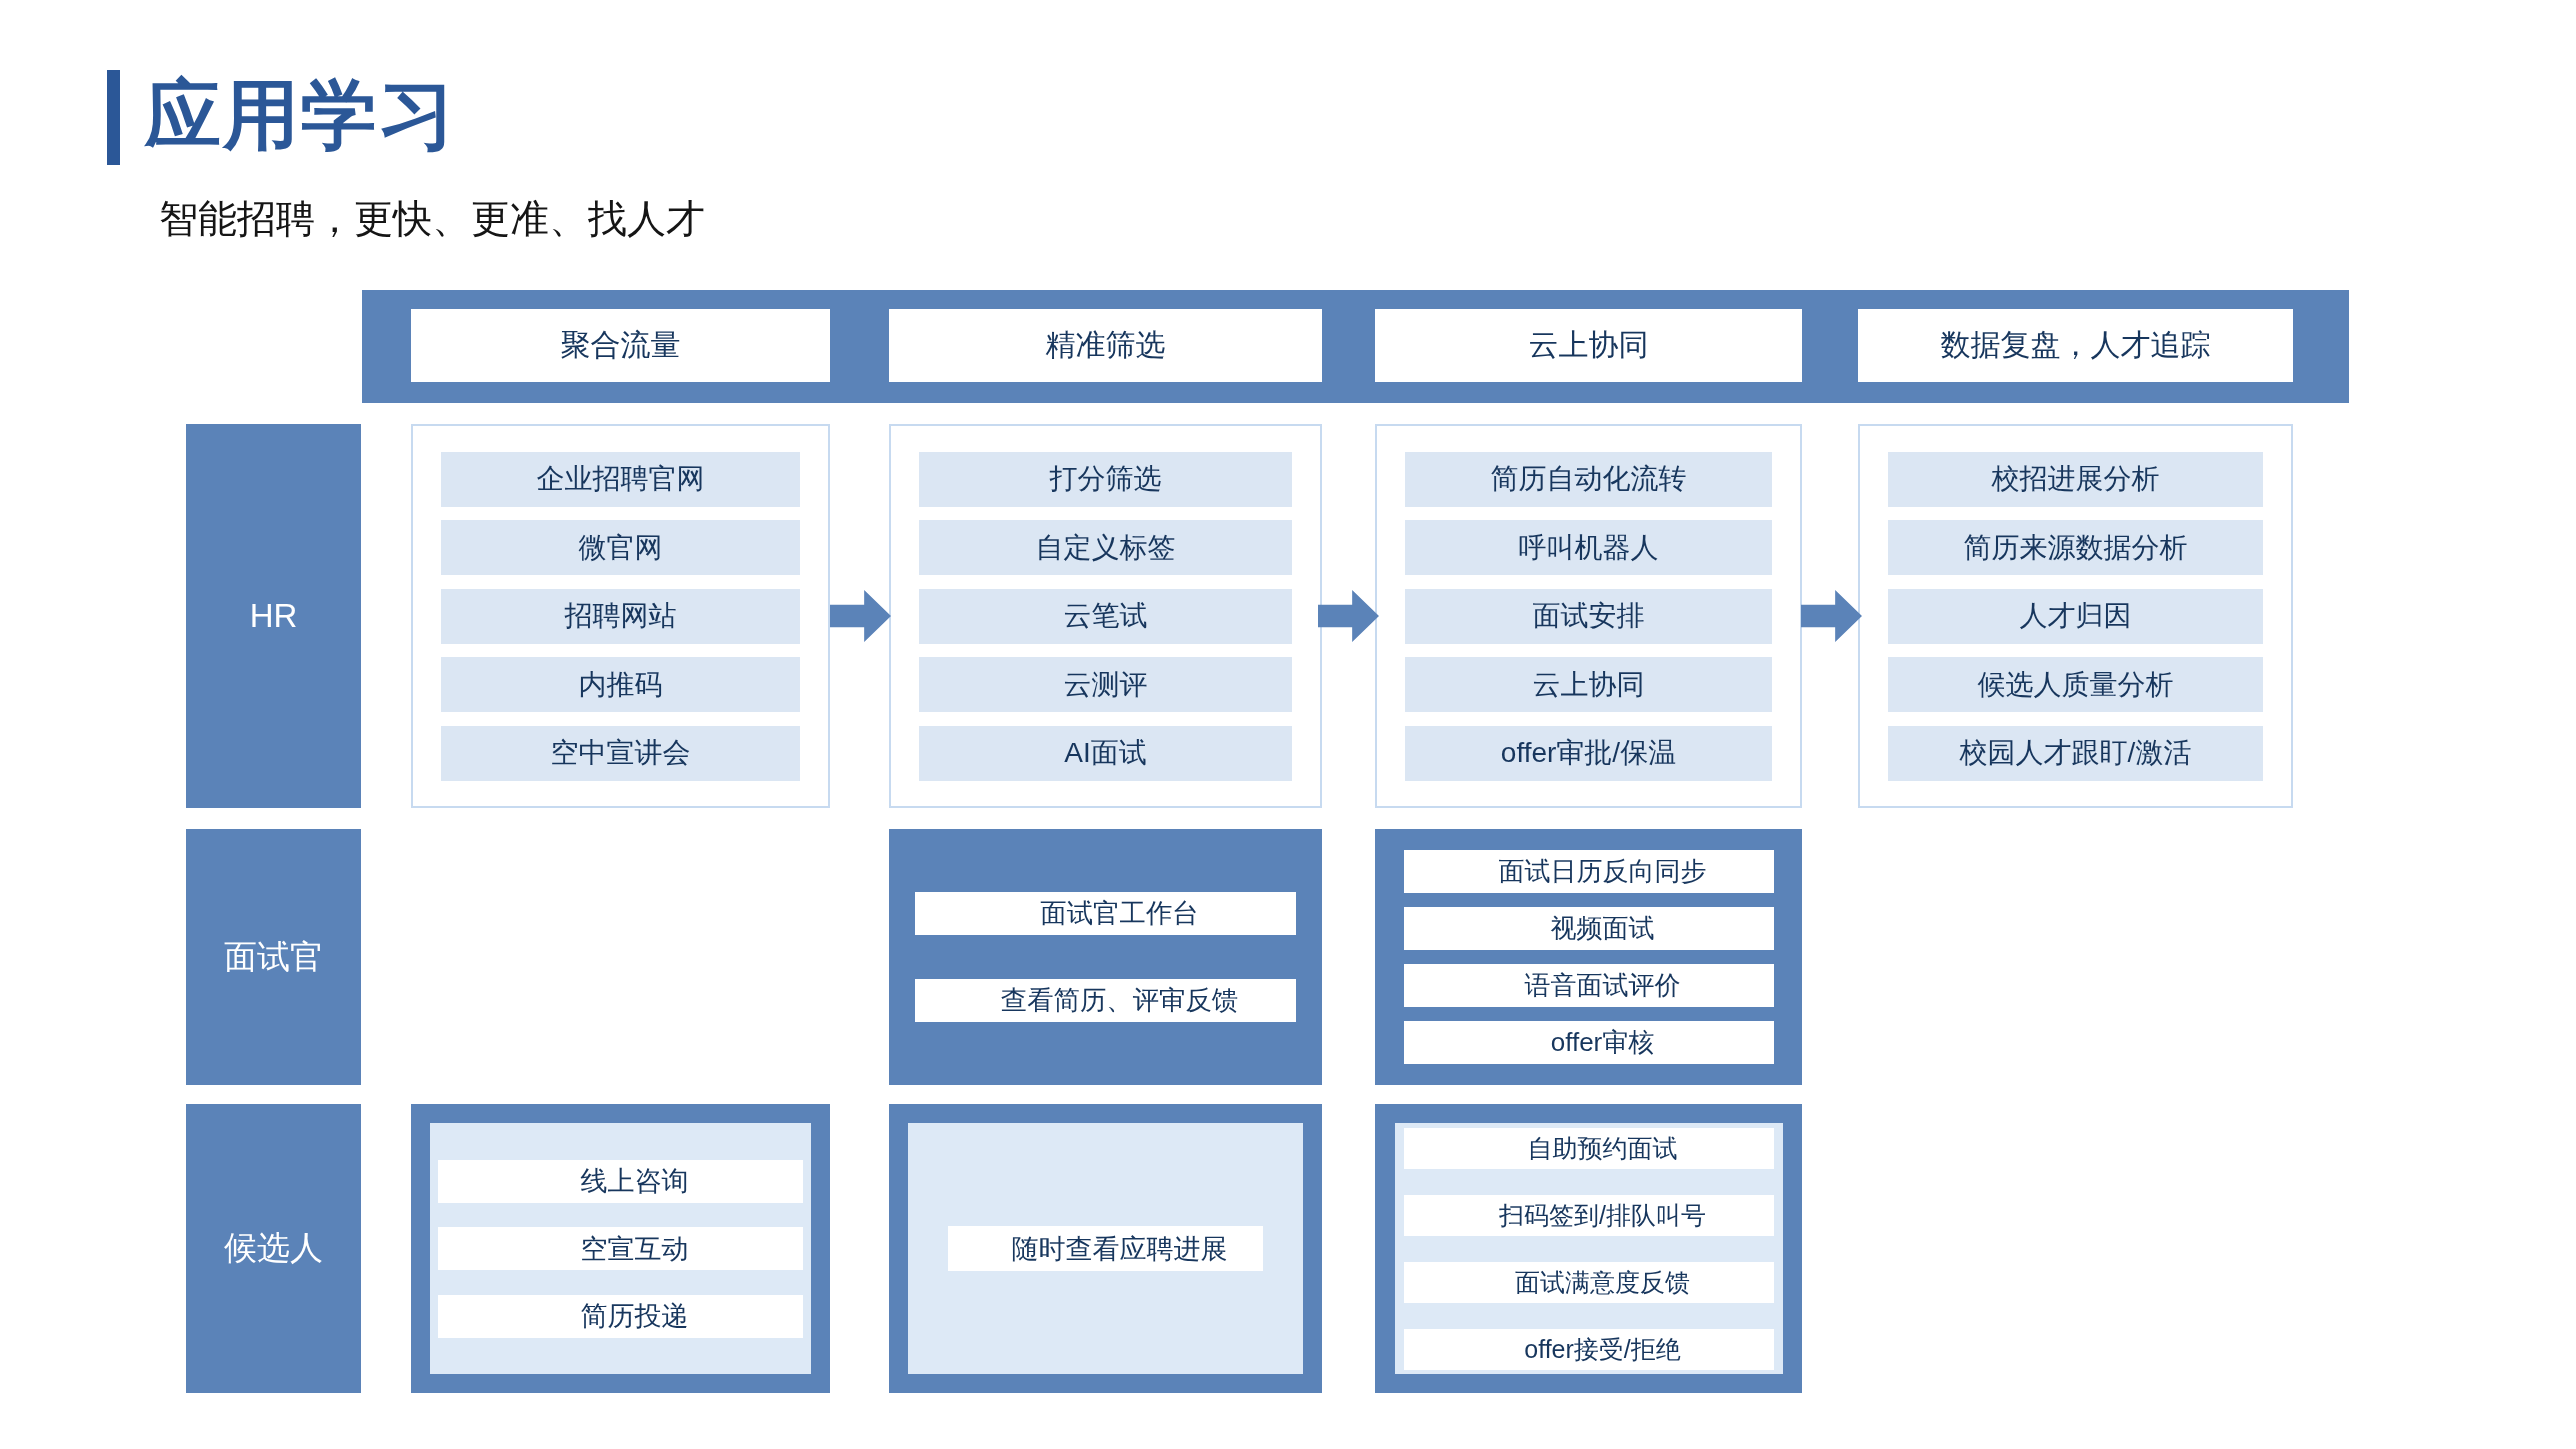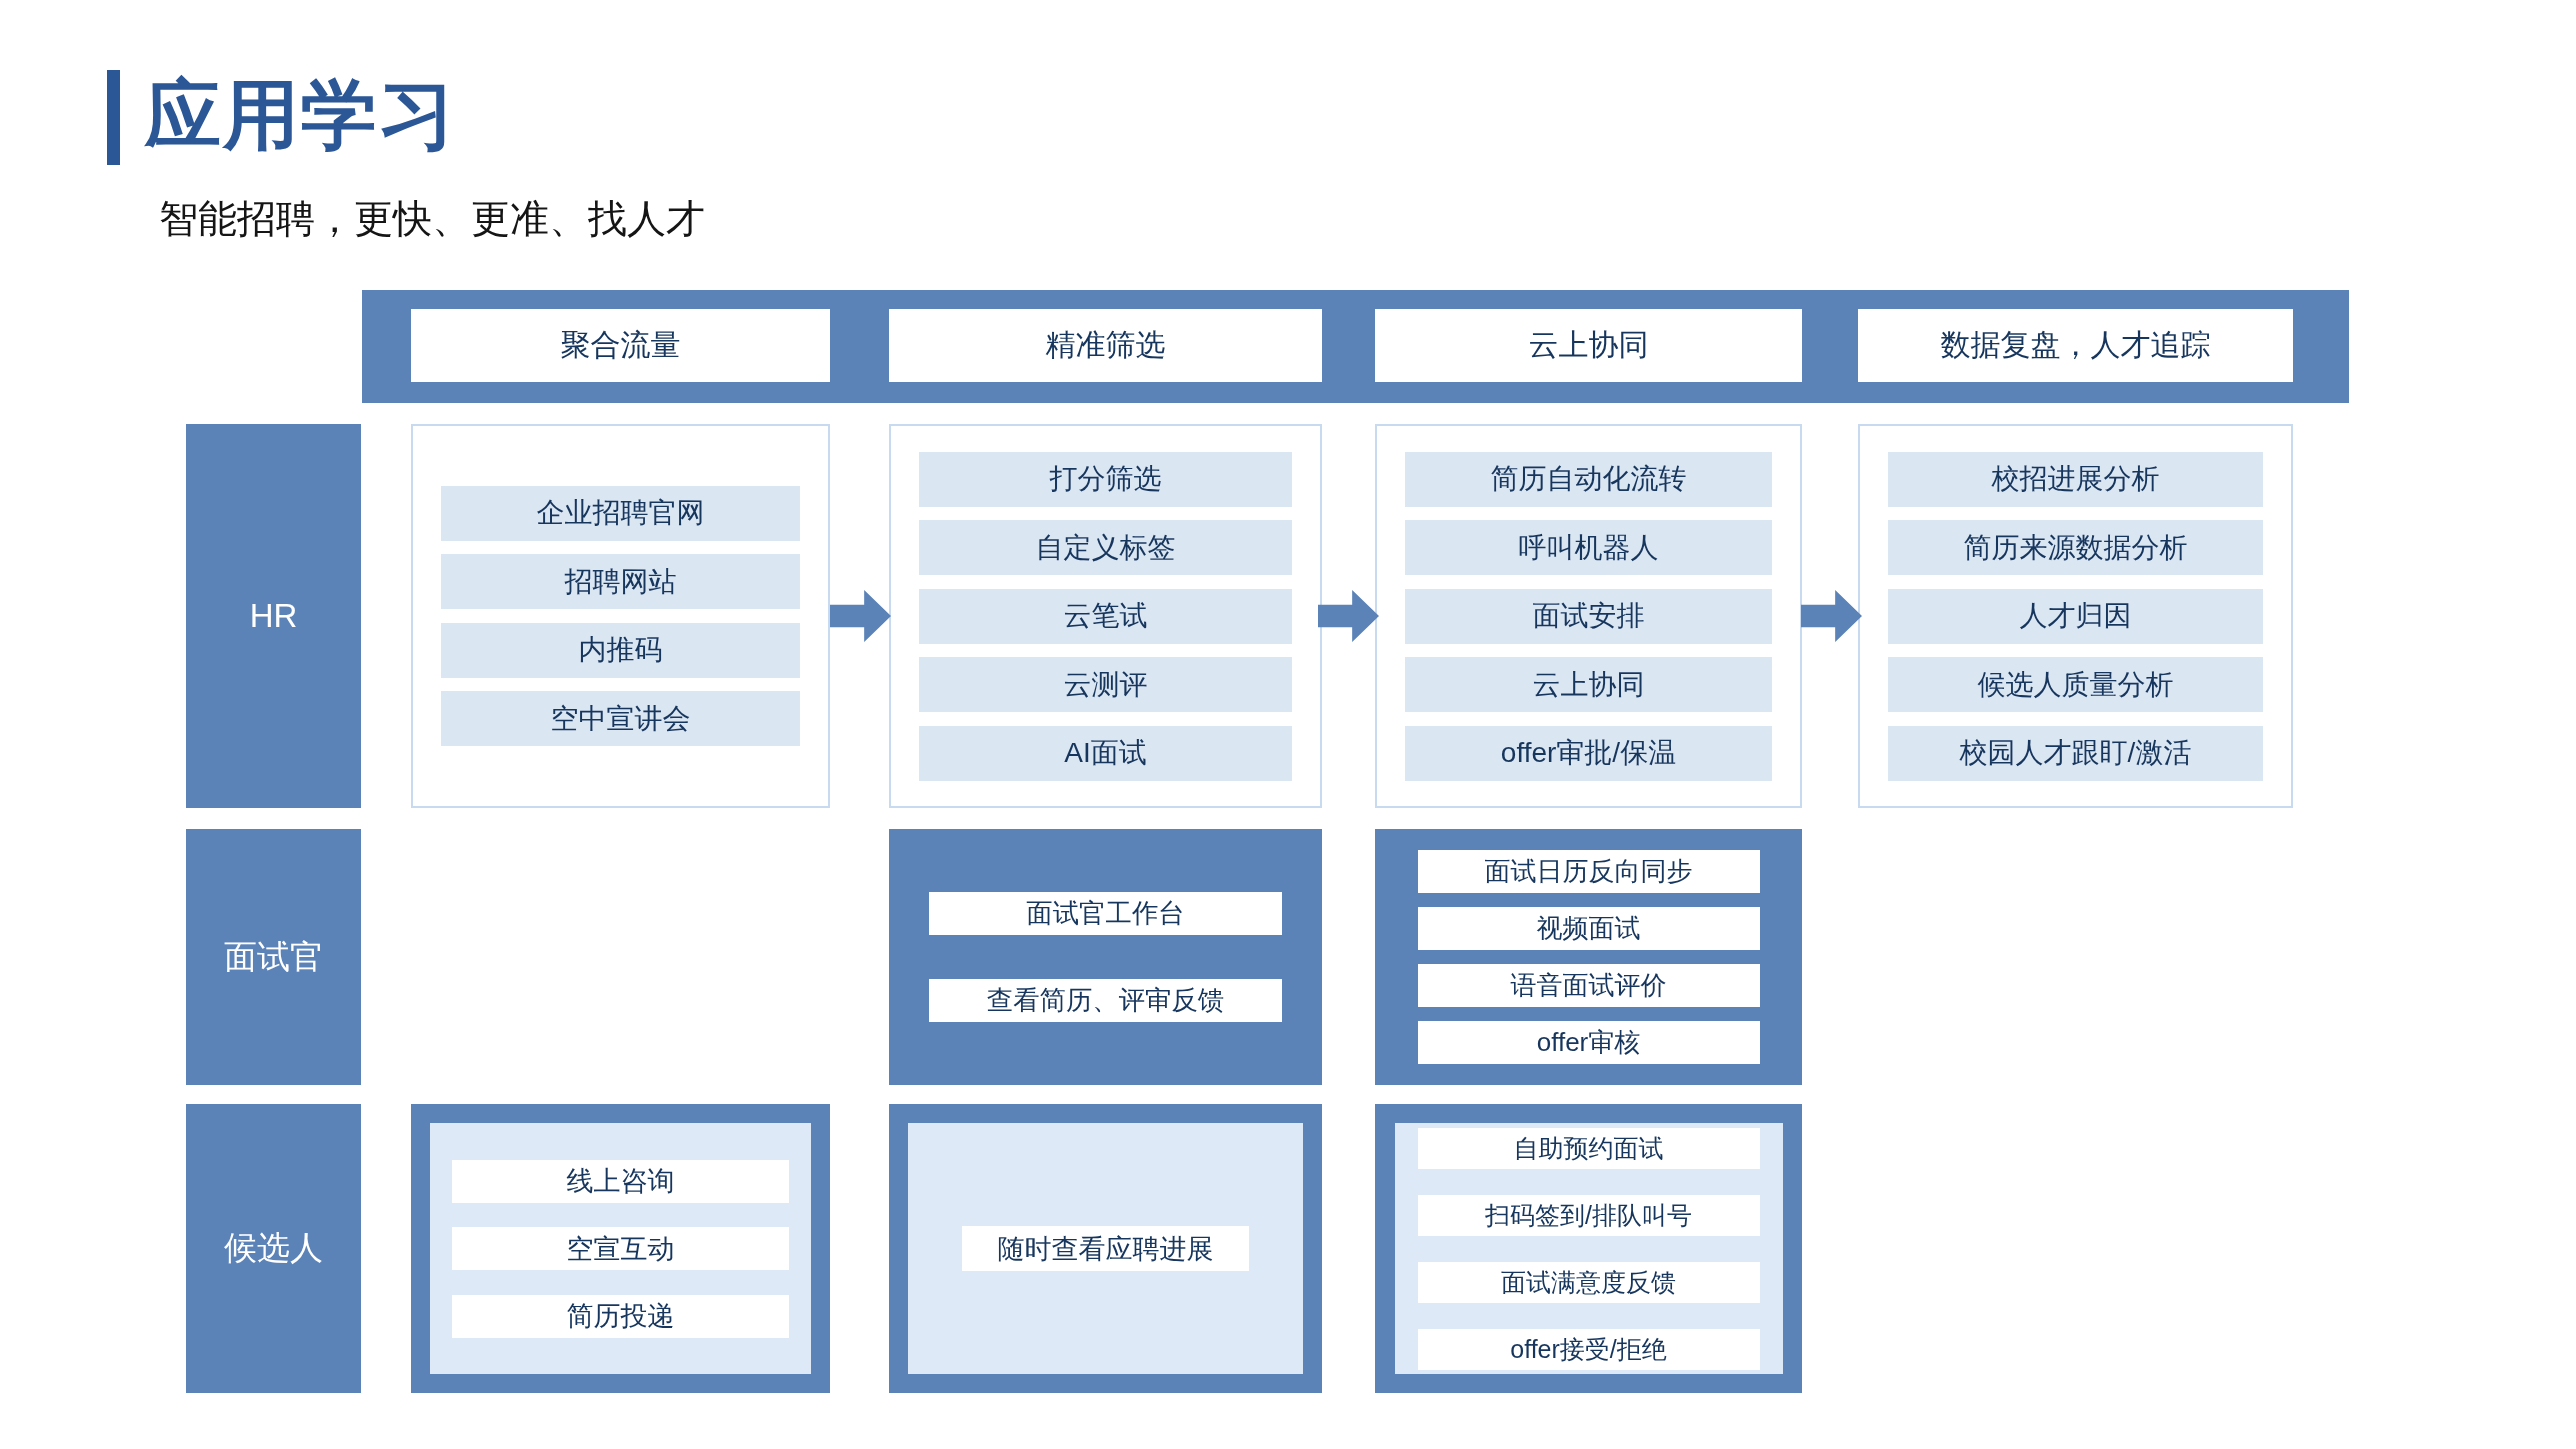--- a/index.html
+++ b/index.html
@@ -35,21 +35,21 @@
          clip-path:polygon(0 29%,56% 29%,56% 2%,100% 50%,56% 98%,56% 71%,0 71%);}
   .arrow-1{left:822px;}
   .arrow-2{left:1310px;}
   .arrow-3{left:1793px;}
 
   .blue-box{background:var(--accent-blue);box-sizing:border-box;display:flex;flex-direction:column;align-items:center;justify-content:center;}
   .iv-box{top:829px;height:256px;}
   .iv-gap-wide{gap:44px;}
   .iv-gap-tight{gap:14px;}
 
-  .white-item{background:#ffffff;display:flex;align-items:center;justify-content:center;color:var(--navy-text);white-space:nowrap;}
+  .white-item{background:#ffffff;display:flex;align-items:center;justify-content:center;color:var(--navy-text);white-space:nowrap;padding-left:28px;}
   .iv2-item{width:353px;height:43px;font-size:26.4px;}
   .iv3-item{width:342px;height:43px;font-size:26px;}
 
   .cand-box{top:1104px;height:289px;display:flex;align-items:center;justify-content:center;}
   .cand-panel{background:var(--panel-fill);height:251px;display:flex;flex-direction:column;justify-content:center;align-items:center;}
   .cand-panel-1{width:381px;gap:24.5px;}
   .cand-panel-2{width:395px;}
   .cand-panel-3{width:388px;gap:26px;}
   .cand1-item{width:337px;height:43px;font-size:27px;}
   .cand2-item{width:287px;height:45px;font-size:27px;}
@@ -69,20 +69,21 @@
   <div class="abs stage col2">精准筛选</div>
   <div class="abs stage col3">云上协同</div>
   <div class="abs stage col4">数据复盘，人才追踪</div>
 
   <div class="abs role role-hr">HR</div>
   <div class="abs role role-interviewer">面试官</div>
   <div class="abs role role-candidate">候选人</div>
 
   <div class="abs hr-panel col1">
     <div class="hr-item">企业招聘官网</div>
+    <div class="hr-item">微官网</div>
     <div class="hr-item">招聘网站</div>
     <div class="hr-item">内推码</div>
     <div class="hr-item">空中宣讲会</div>
   </div>
   <div class="abs hr-panel col2">
     <div class="hr-item">打分筛选</div>
     <div class="hr-item">自定义标签</div>
     <div class="hr-item">云笔试</div>
     <div class="hr-item">云测评</div>
     <div class="hr-item">AI面试</div>

